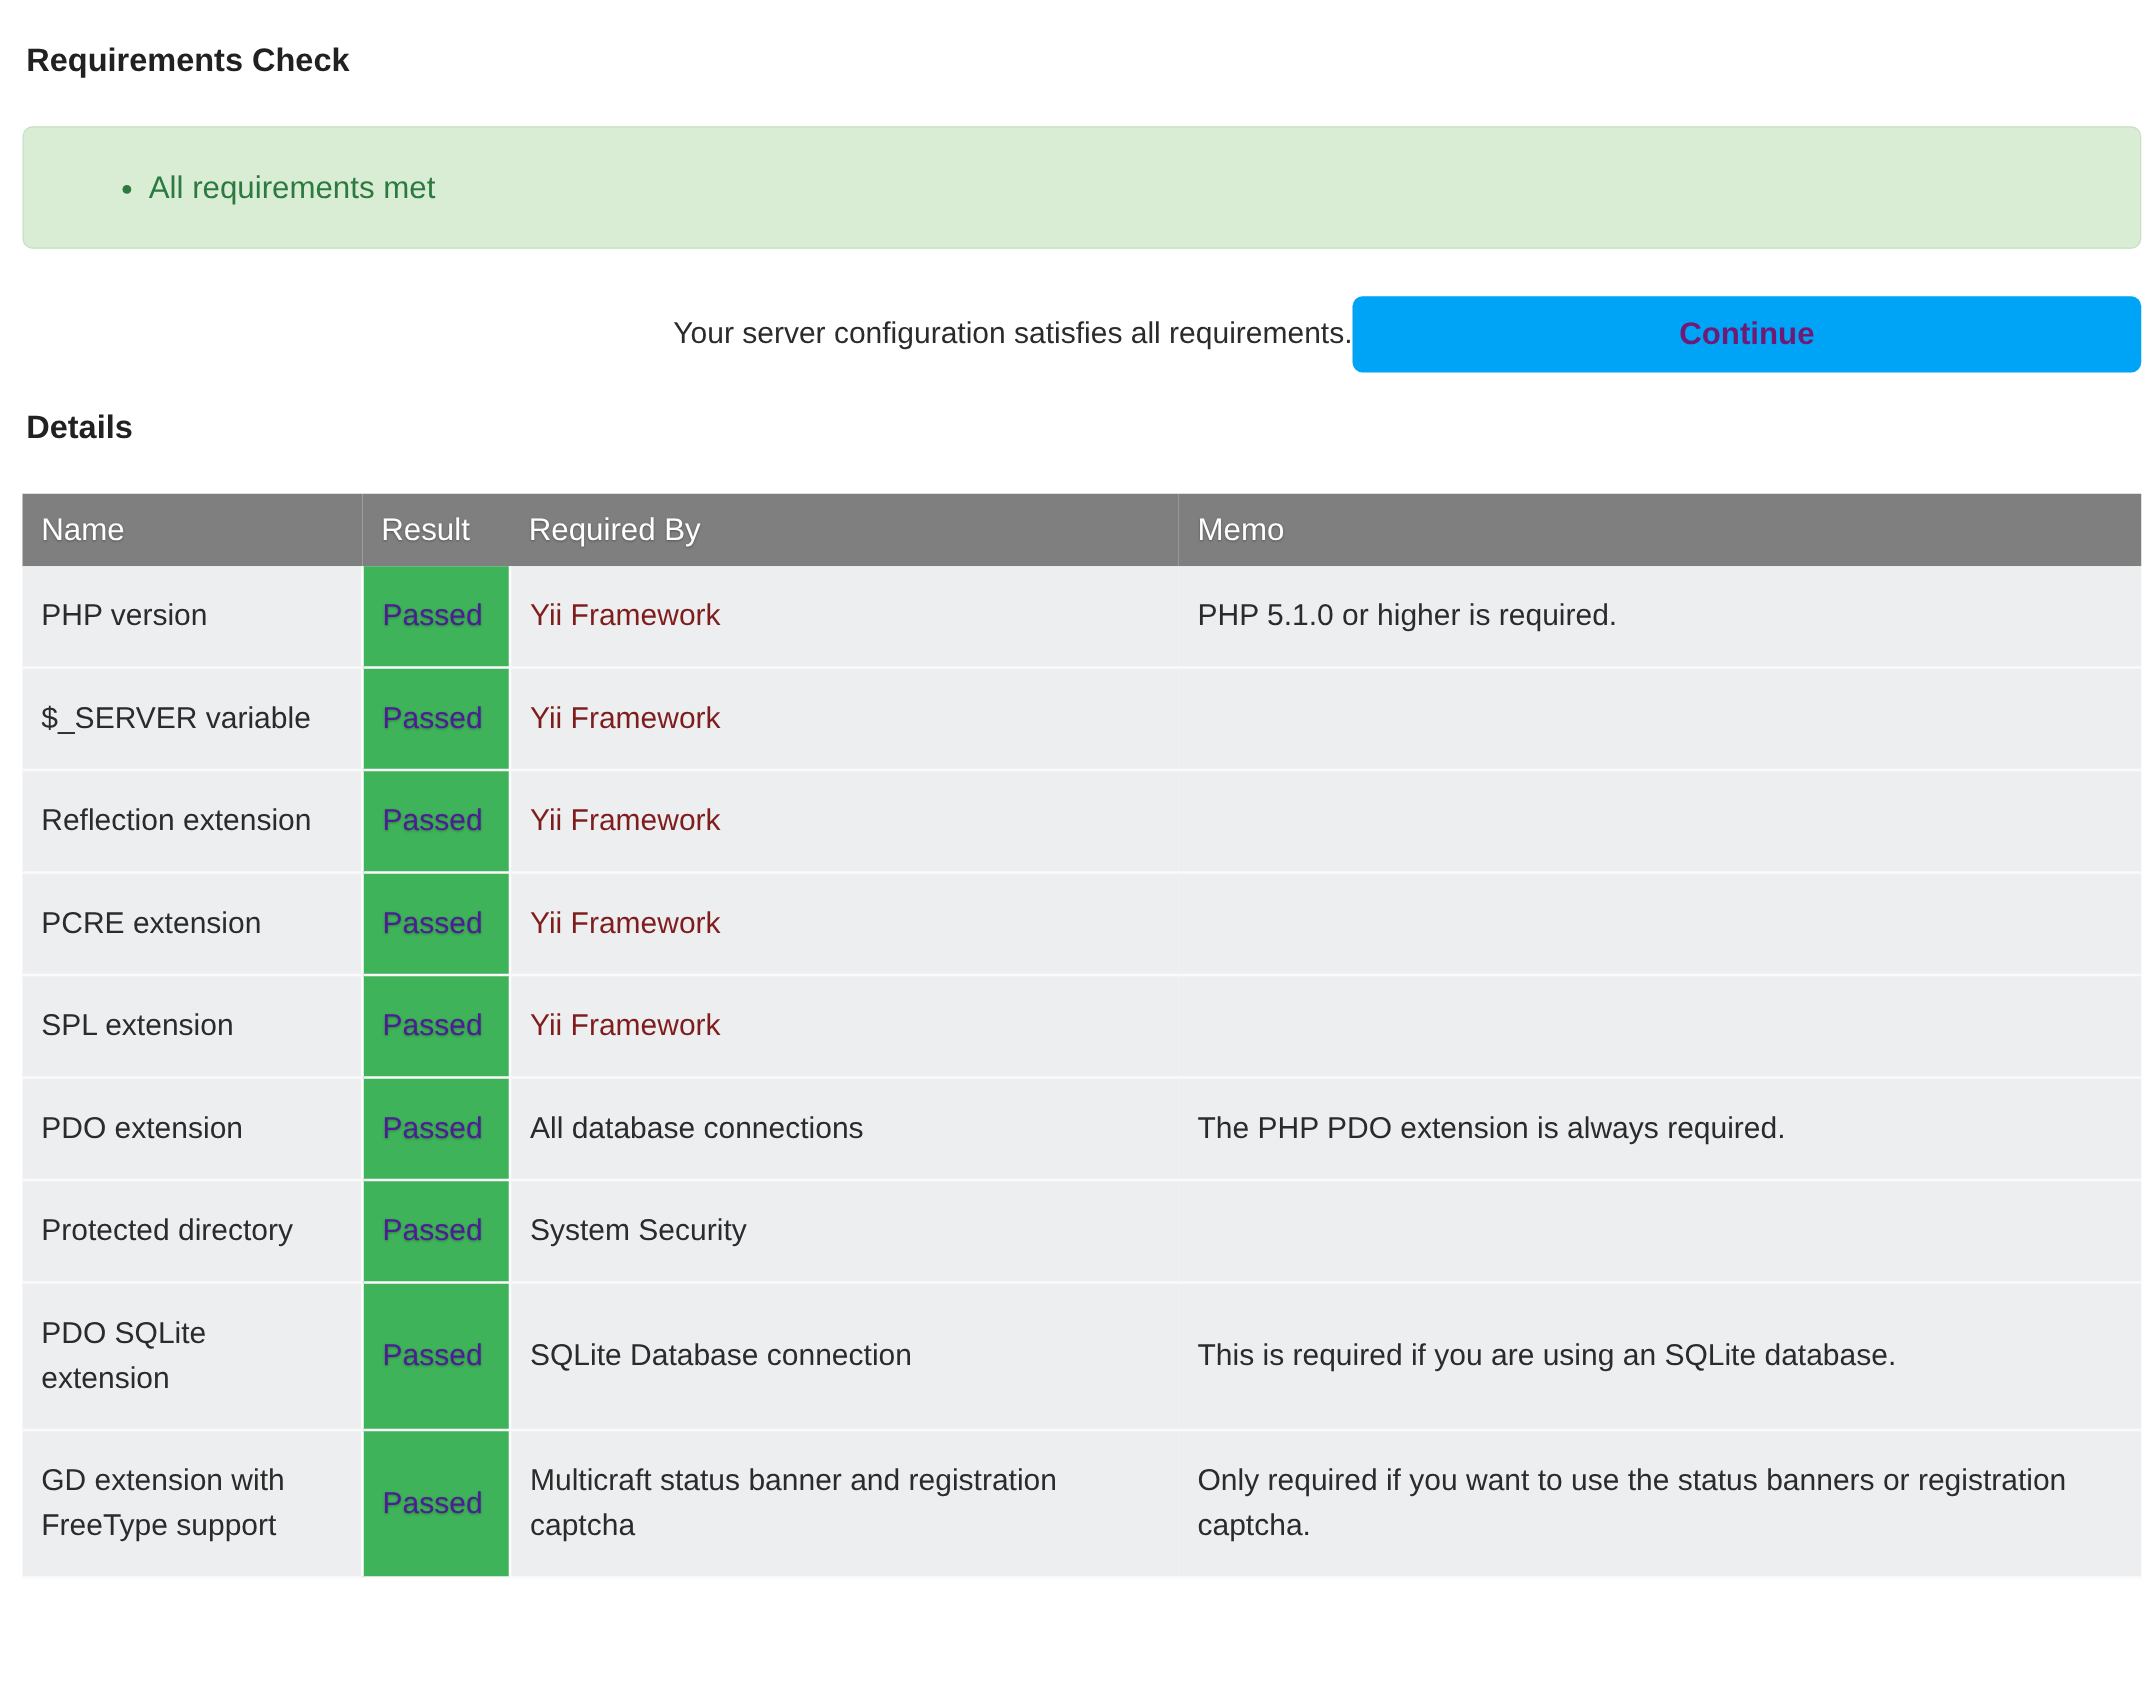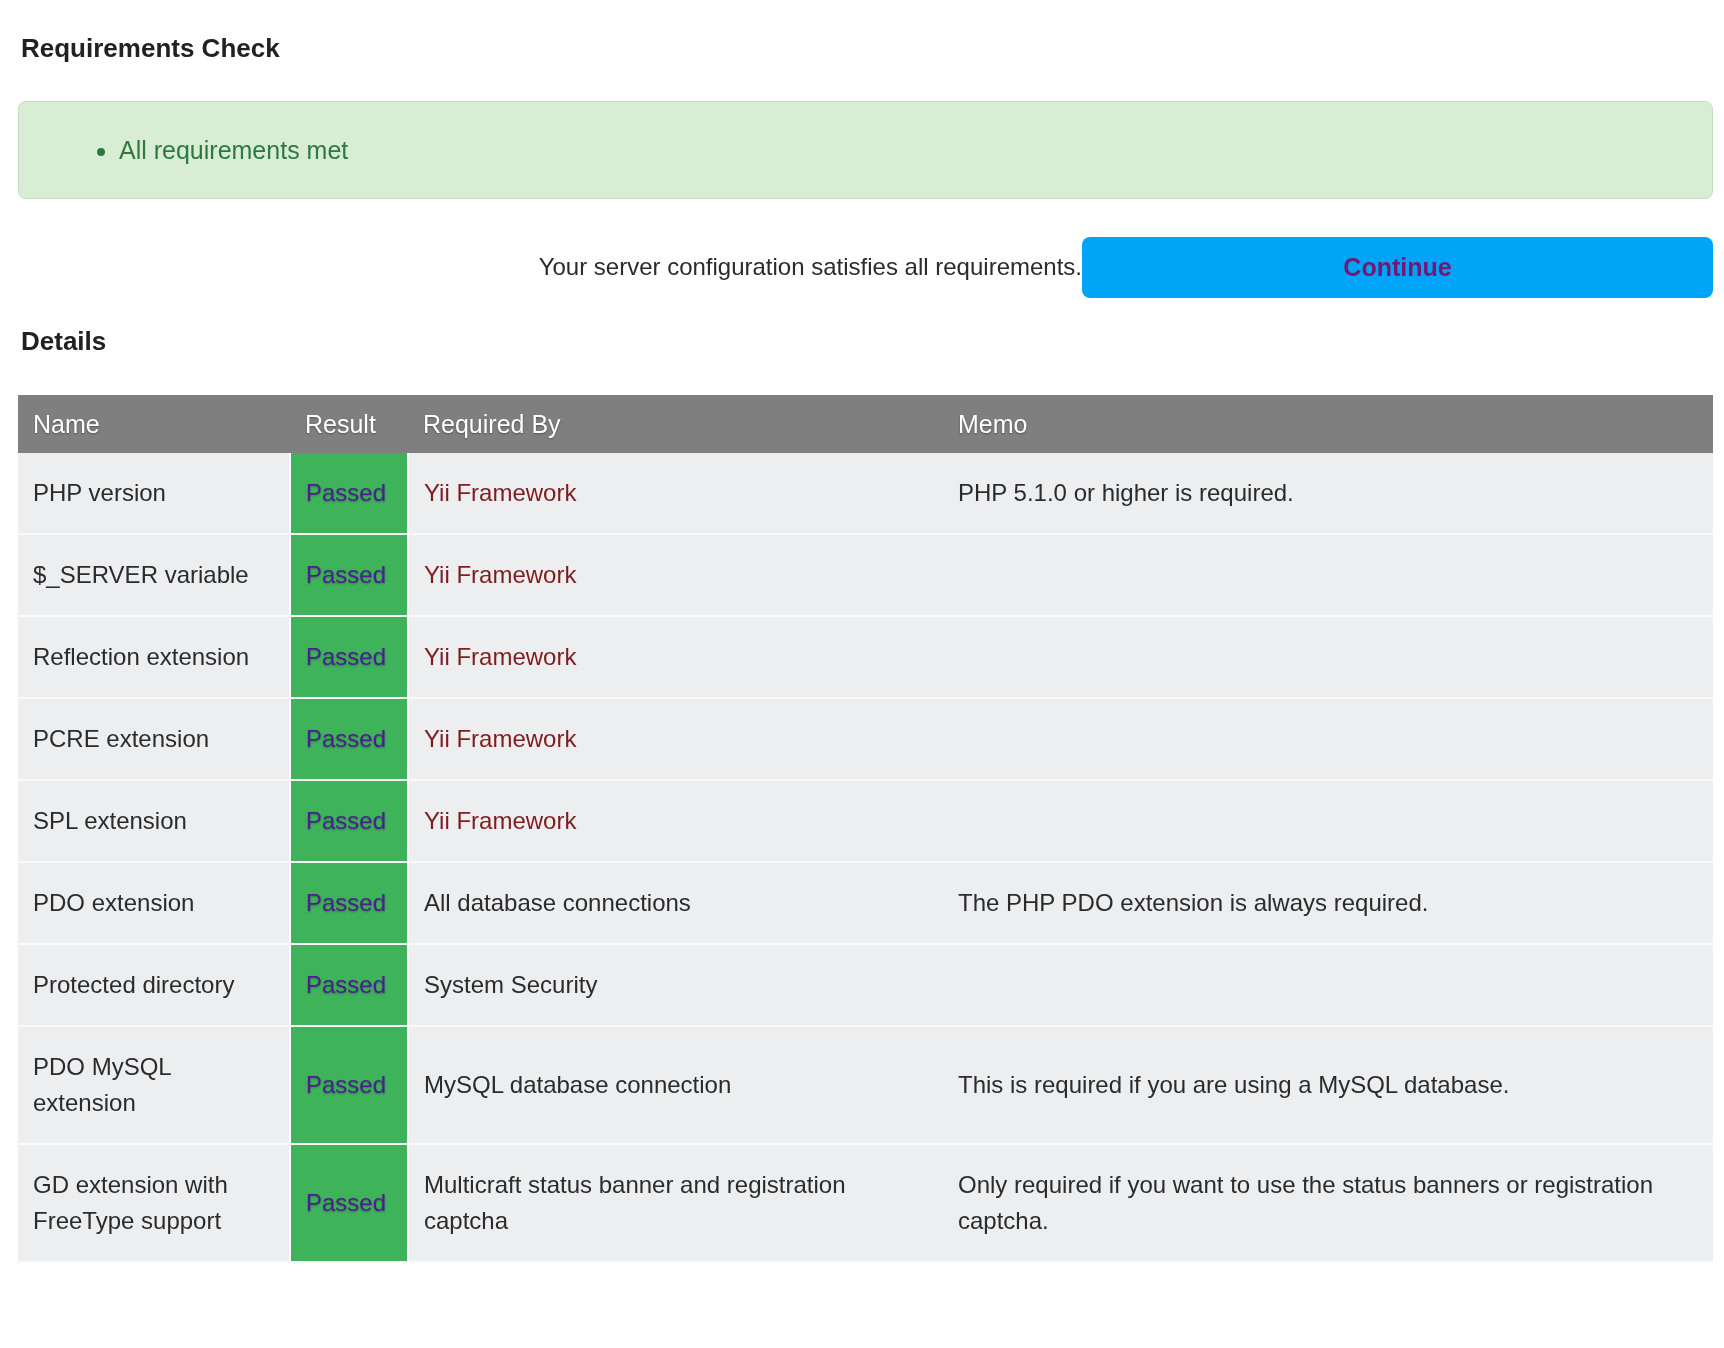--- a/index.html
+++ b/index.html
@@ -187,24 +187,24 @@
           <td class="reqby-cell">All database connections</td>
           <td class="memo-cell">The PHP PDO extension is always required.</td>
         </tr>
         <tr>
           <td class="name-cell">Protected directory</td>
           <td class="result-cell">Passed</td>
           <td class="reqby-cell">System Security</td>
           <td class="memo-cell"></td>
         </tr>
         <tr>
-          <td class="name-cell">PDO MySQL extension</td>
-          <td class="result-cell">Passed</td>
-          <td class="reqby-cell">MySQL database connection</td>
-          <td class="memo-cell">This is required if you are using a MySQL database.</td>
+          <td class="name-cell">PDO SQLite extension</td>
+          <td class="result-cell">Passed</td>
+          <td class="reqby-cell">SQLite Database connection</td>
+          <td class="memo-cell">This is required if you are using an SQLite database.</td>
         </tr>
         <tr>
           <td class="name-cell">GD extension with FreeType support</td>
           <td class="result-cell">Passed</td>
           <td class="reqby-cell">Multicraft status banner and registration captcha</td>
           <td class="memo-cell">Only required if you want to use the status banners or registration captcha.</td>
         </tr>
       </tbody>
   </table>
 

